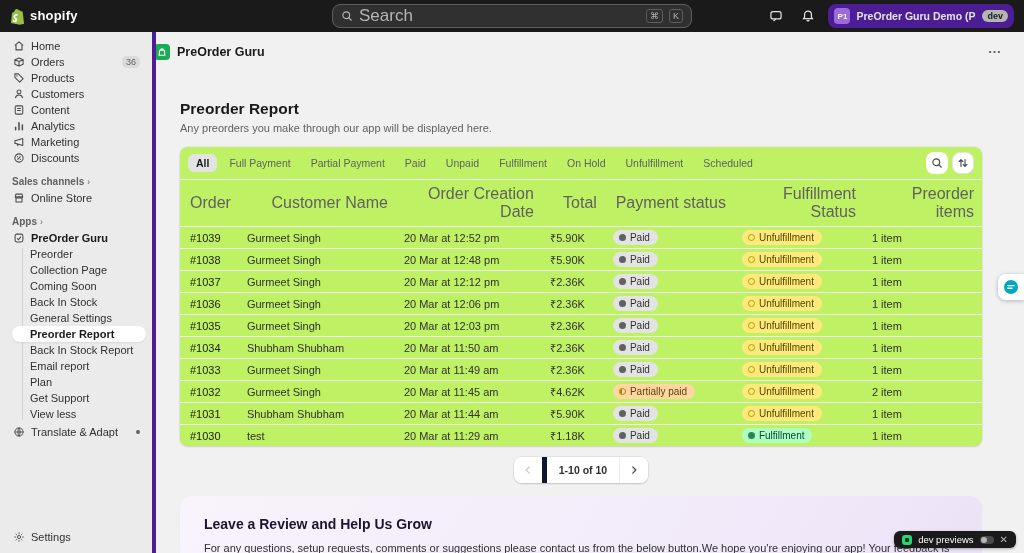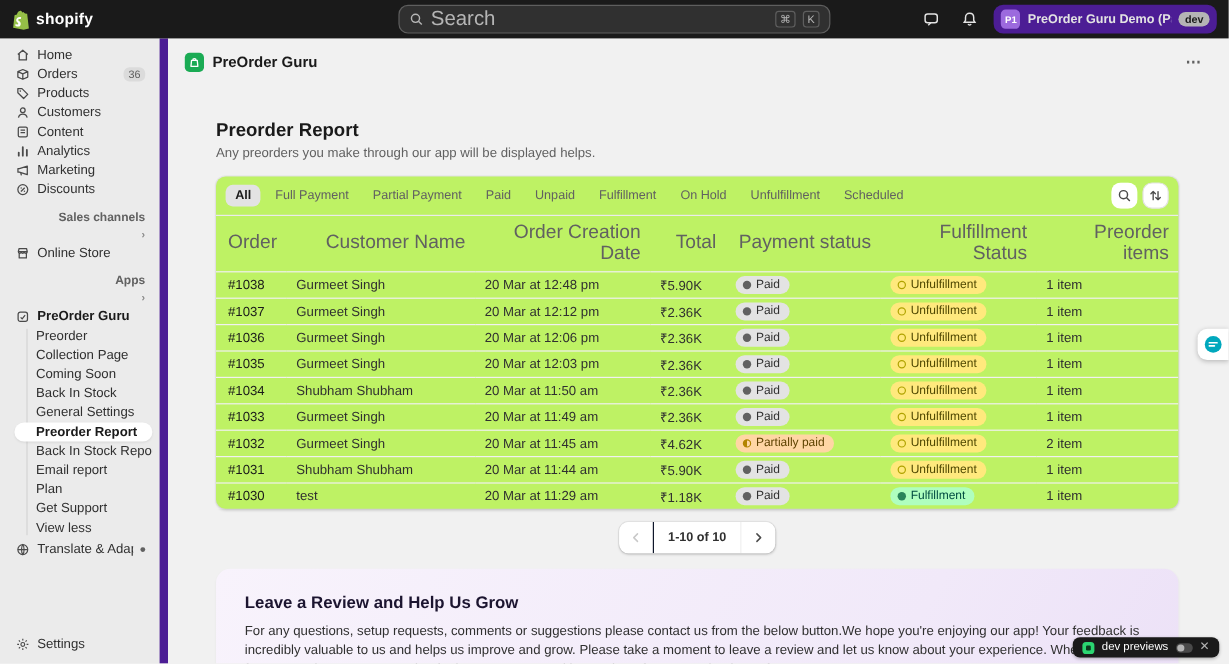--- a/index.html
+++ b/index.html
@@ -17,26 +17,26 @@
   .search-box input::placeholder { color:#b5b5b5; }
   .kbd { color:#b5b5b5; font-size:9px; border:1px solid #5e5e5e; border-radius:3px; padding:0 3px; line-height:12px; }
   .topbar-right { margin-left:auto; display:flex; align-items:center; gap:8px; }
   .tb-iconbtn { width:24px; height:24px; border-radius:8px; display:flex; align-items:center; justify-content:center; cursor:pointer; }
   .store-chip { display:flex; align-items:center; gap:6px; background:#4c1d95; border-radius:8px; height:24px; padding:0 6px; cursor:pointer; }
   .avatar { width:16px; height:16px; border-radius:4px; background:#9c6ade; color:#fff; font-size:8px; font-weight:700; display:flex; align-items:center; justify-content:center; }
   .store-name { color:#e3e3e3; font-size:10.5px; font-weight:600; max-width:120px; white-space:nowrap; overflow:hidden; }
   .dev-badge { background:#b5b5b5; color:#1a1a1a; font-size:9px; font-weight:600; border-radius:6px; padding:1px 5px; }
 
   
-  .sidebar { position:absolute; top:32px; left:0; bottom:0; width:140px; background:#ebebeb; border-right:7px solid #4c1d95; padding-top:6px; font-size:11px; z-index:40; }
+  .sidebar { position:absolute; top:32px; left:0; bottom:0; width:156px; background:#ebebeb; border-right:4px solid #4c1d95; padding-top:6px; font-size:11px; z-index:40; }
   .nav-item { display:flex; align-items:center; gap:6px; height:16px; margin:0 6px; padding:0 6px; border-radius:6px; color:#303030; cursor:pointer; }
   .nav-item .ic { width:13px; height:13px; flex:0 0 13px; display:flex; align-items:center; justify-content:center; }
   .nav-item .lbl { white-space:nowrap; overflow:hidden; }
   .count-badge { margin-left:auto; background:#dbdbdb; color:#616161; font-size:9px; border-radius:5px; padding:0 4px; line-height:12px; }
-  .section-head { display:flex; align-items:flex-end; gap:3px; color:#616161; font-size:10px; font-weight:600; padding:10px 12px 3px; cursor:pointer;flex-direction:column; }
+  .section-head { display:flex; align-items:center; gap:3px; color:#616161; font-size:10px; font-weight:600; padding:10px 12px 3px; cursor:pointer; }
   .section-head .chev { font-size:9px; color:#8a8a8a; }
   .app-sub { position:relative; }
   .app-sub::before { content:""; position:absolute; left:22px; top:2px; bottom:2px; width:1px; background:#d4d4d4; }
   .sub-item { position:relative; display:flex; align-items:center; height:16px; margin:0 6px 0 12px; padding:0 6px 0 18px; border-radius:8px; color:#303030; cursor:pointer; white-space:nowrap; overflow:hidden; }
   .sub-item.selected { background:#fff; font-weight:700; color:#1a1a1a; box-shadow:0 1px 2px rgba(0,0,0,.08); z-index:1; }
   .dot-ind { margin-left:auto; width:4px; height:4px; border-radius:50%; background:#616161; }
   .sidebar-bottom { position:absolute; bottom:8px; left:0; right:0; }
 
   
   .main { position:absolute; top:32px; left:138px; right:0; bottom:0; background:#f1f1f1; overflow:hidden; }
@@ -72,21 +72,21 @@
   .badge[data-tone="warning"] .dot { border:1.5px solid #b28400; background:linear-gradient(90deg,#b28400 50%, transparent 50%); }
   .badge[data-tone="attention"] { background:#ffe97d; color:#4f4700; }
   .badge[data-tone="attention"] .dot { border:1.5px solid #b0a300; background:transparent; }
   .badge[data-tone="success"] { background:#affebf; color:#014b40; }
   .badge[data-tone="success"] .dot { background:#29845a; }
 
   .pagination { display:flex; justify-content:center; margin-top:11px; }
   .pager { display:flex; align-items:center; background:#fff; border-radius:8px; box-shadow:0 1px 2px rgba(0,0,0,.15), 0 0 0 1px rgba(0,0,0,.05); overflow:hidden; height:26px; }
   .pager-btn { width:28px; height:100%; border:0; background:#fff; display:flex; align-items:center; justify-content:center; cursor:pointer; }
   .pager-btn.disabled { cursor:default; }
-  .pager-label { font-size:10.5px; font-weight:600; color:#303030; padding:4px 12px; border-left:1px solid #0f172a; border-right:1px solid #ebebeb; height:100%; display:flex; align-items:center; }
+  .pager-label { font-size:10.5px; font-weight:600; color:#303030; padding:4px 12px; border-left:5px solid #0f172a; border-right:1px solid #ebebeb; height:100%; display:flex; align-items:center; }
 
   .review-card { position:relative; margin-top:13px; background:linear-gradient(120deg,#f8f3fc 0%, #f1e9f9 70%, #ece1f7 100%); border-radius:12px; padding:20px 24px 26px; overflow:hidden; box-shadow:0 1px 2px rgba(0,0,0,.06); }
   .review-title { font-size:14px; font-weight:800; color:#1c1530; }
   .review-body { font-size:11px; line-height:1.45; color:#303030; margin-top:9px; position:relative; z-index:1; }
 
   
   .chat-fab { position:absolute; right:0; top:274px; background:#fff; border-radius:8px 0 0 8px; box-shadow:0 1px 4px rgba(0,0,0,.25); padding:5px 5px; z-index:60; cursor:pointer; }
   .dev-pill { position:absolute; right:8px; bottom:5px; background:#1a1a1a; border-radius:6px; display:flex; align-items:center; gap:6px; padding:3px 8px; z-index:60; box-shadow:0 1px 3px rgba(0,0,0,.3); }
   .dev-pill .lbl { color:#fff; font-size:9.5px; }
   .dev-pill .ico { width:10px; height:10px; border-radius:3px; background:#2bd571; display:flex; align-items:center; justify-content:center; }
@@ -317,21 +317,21 @@
           <path d="M4.2 5.2h7.6l.8 8H3.4zM5.8 5.2a2.2 2.2 0 0 1 4.4 0"></path>
         </svg>
     </span>
     <span class="app-title">PreOrder Guru</span>
     <span class="more-btn">⋯</span>
   </div>
 
   <div class="content">
     <div class="page-head">
       <div class="page-title">Preorder Report</div>
-      <div class="page-sub">Any preorders you make through our app will be displayed helps.</div>
+      <div class="page-sub">Any preorders you make through our app will be displayed here.</div>
     </div>
 
     <div class="card">
       <div class="tabs-row">
         <button class="tab selected">All</button>
         <button class="tab">Full Payment</button>
         <button class="tab">Partial Payment</button>
         <button class="tab">Paid</button>
         <button class="tab">Unpaid</button>
         <button class="tab">Fulfillment</button>
@@ -373,20 +373,35 @@
             <th>Customer Name</th>
             <th>Order Creation Date</th>
             <th>Total</th>
             <th>Payment status</th>
             <th>Fulfillment Status</th>
             <th>Preorder items</th>
           </tr>
         </thead>
         <tbody>
           <tr>
+            <td class="order-no">#1039</td>
+            <td>Gurmeet Singh</td>
+            <td>20 Mar at 12:52 pm</td>
+            <td>₹5.90K</td>
+            <td><span class="badge" data-tone="neutral">
+                  <i class="dot"></i>
+                  <span>Paid</span>
+                </span></td>
+            <td><span class="badge" data-tone="attention">
+                  <i class="dot"></i>
+                  <span>Unfulfillment</span>
+                </span></td>
+            <td>1 item</td>
+          </tr>
+          <tr>
             <td class="order-no">#1038</td>
             <td>Gurmeet Singh</td>
             <td>20 Mar at 12:48 pm</td>
             <td>₹5.90K</td>
             <td><span class="badge" data-tone="neutral">
                   <i class="dot"></i>
                   <span>Paid</span>
                 </span></td>
             <td><span class="badge" data-tone="attention">
                   <i class="dot"></i>

